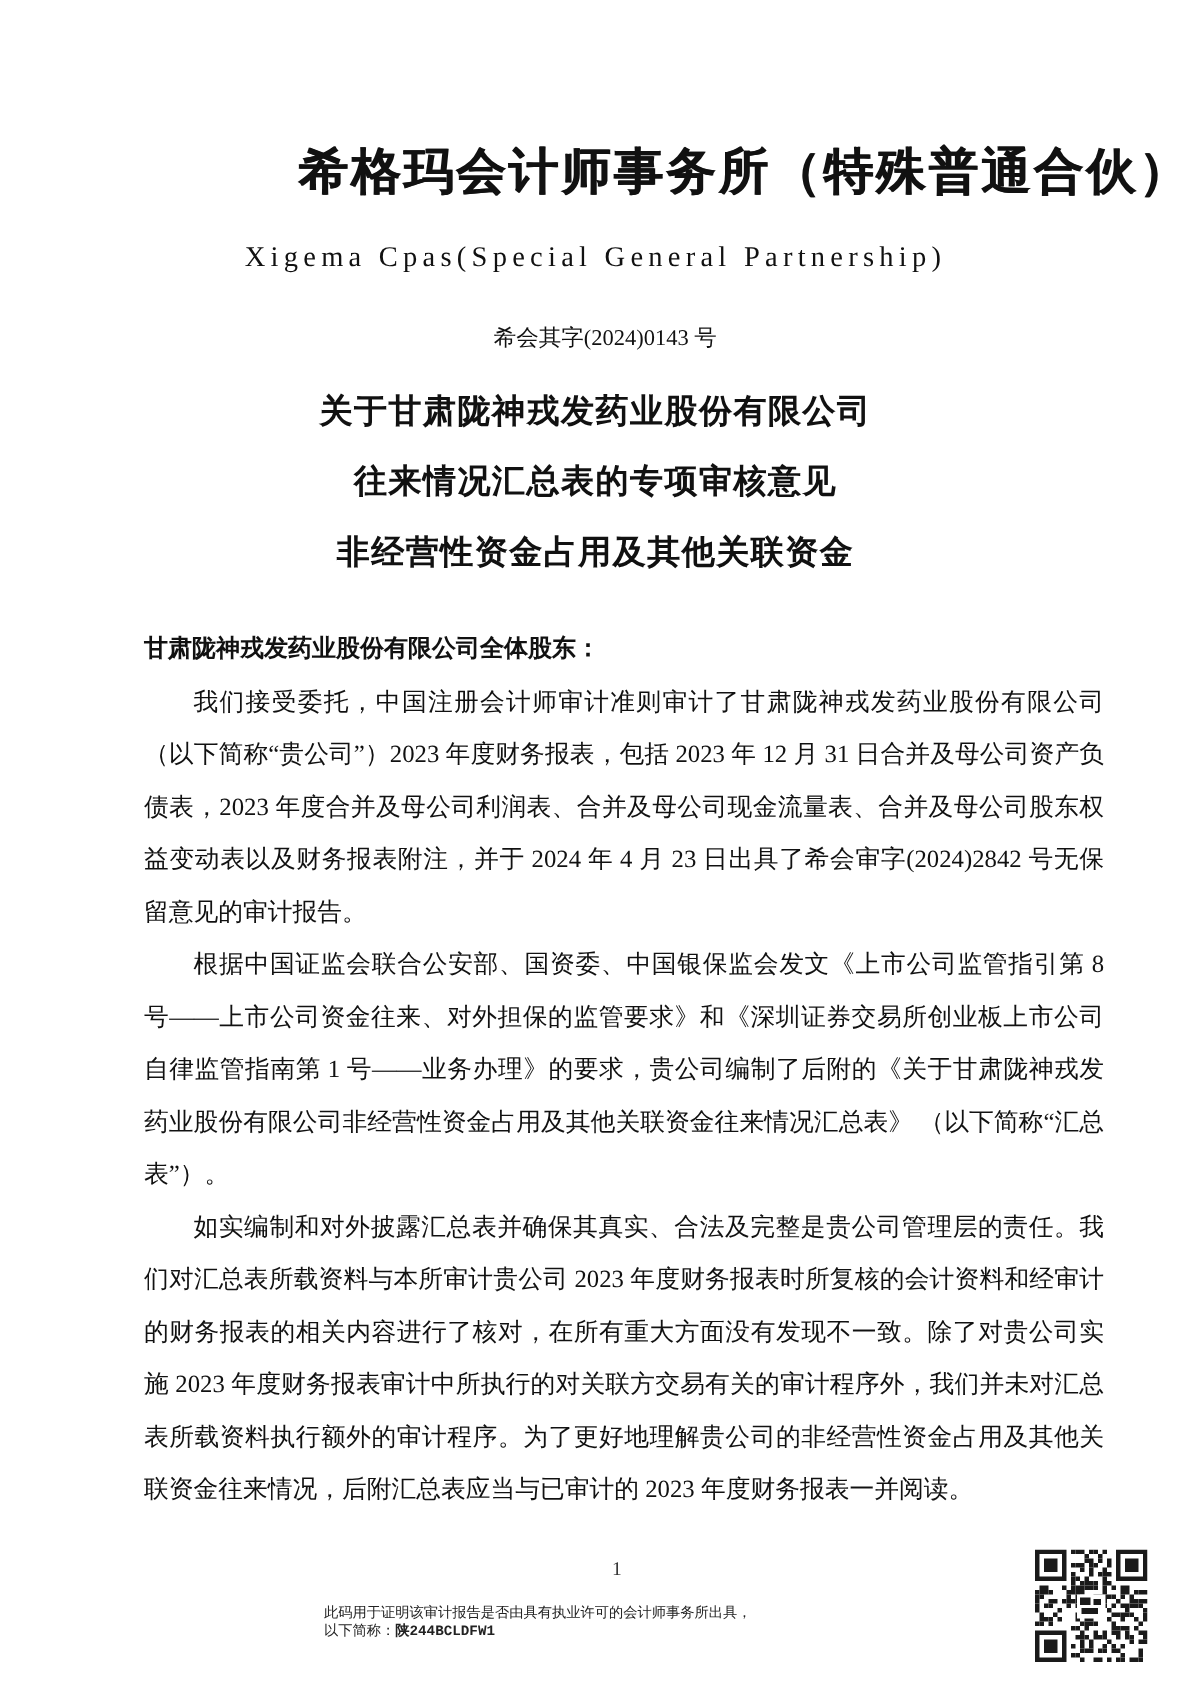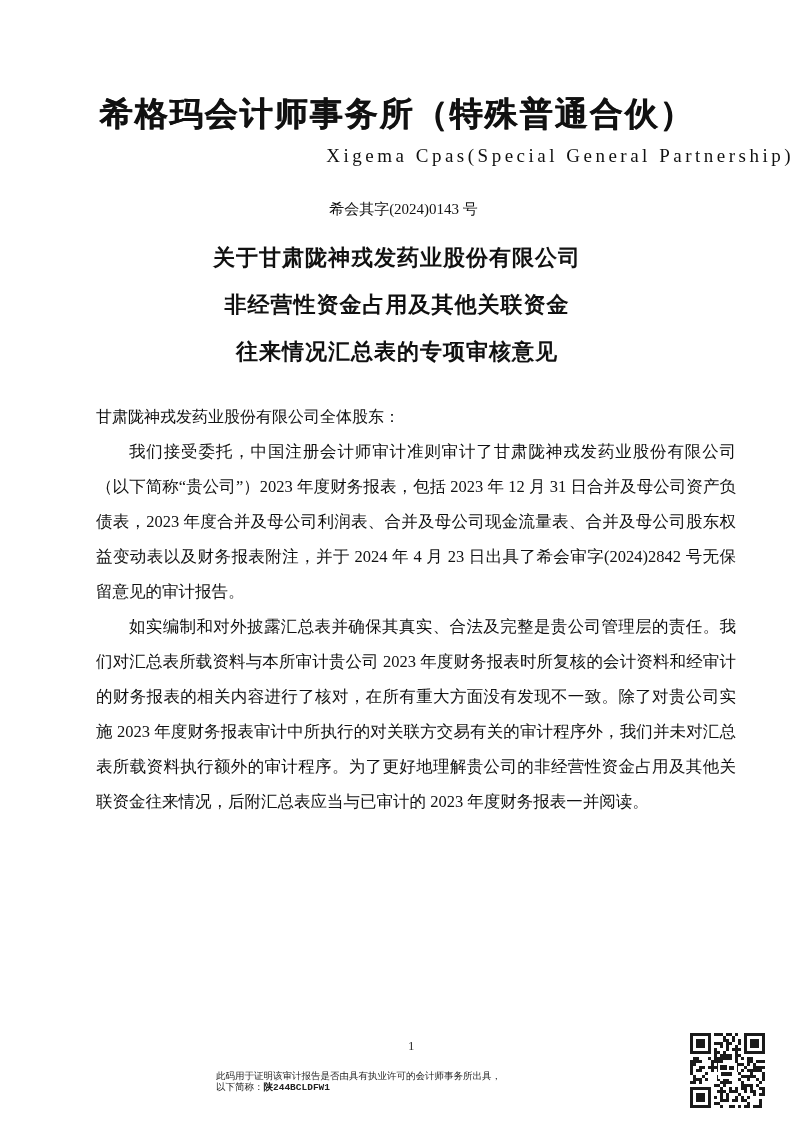--- a/index.html
+++ b/index.html
@@ -8,31 +8,31 @@
     width:794px; height:1122px;
     margin:0 auto;
     background:#ffffff;
     color:#111111;
     font-family:"Liberation Serif","DejaVu Serif",serif;
     overflow:hidden;
   }
   
   .firm-cn {
     padding-top:92px;
-    text-align:center;
+    text-align:right;
     font-size:33px;
     font-weight:900;
     letter-spacing:2px;
     font-family:"Liberation Serif","DejaVu Serif",serif;
     text-shadow:0.7px 0 0 currentColor;
     white-space:nowrap;
   }
   .firm-en {
-    margin-top:8px;
-    text-align:right;
+    margin-top:24px;
+    text-align:center;
     font-size:19px;
     letter-spacing:3.5px;
     white-space:nowrap;
   }
   
   .doc-no {
     margin-top:33px;
     text-align:center;
     font-size:15px;
     margin-left:13px;
@@ -44,21 +44,21 @@
     font-family:Liberation Mono, monospace;
     font-weight:bold;
     font-size:22px;
     line-height:47px;
     letter-spacing:1px;
   }
   
   .salutation {
     margin:22px 94px 0 96px;
     font-family:"Liberation Sans","DejaVu Sans",sans-serif;
-    font-weight:normal;
+    font-weight:bold;
     font-size:16px;
     line-height:35px;
   }
   .body-text p {
     margin:0 58px 0 96px;
     font-size:16.5px;
     line-height:35px;
     text-align:justify;
     text-indent:2em;
   }
@@ -96,28 +96,29 @@
 
 <div class="page">
 
   <div class="firm-cn">希格玛会计师事务所（特殊普通合伙）</div>
   <div class="firm-en">Xigema Cpas(Special General Partnership)</div>
 
   <div class="doc-no">希会其字(2024)0143 号</div>
 
   <div class="report-title">
     <div>关于甘肃陇神戎发药业股份有限公司</div>
+    <div>往来情况汇总表的专项审核意见</div>
     <div>非经营性资金占用及其他关联资金</div>
-    <div>往来情况汇总表的专项审核意见</div>
   </div>
 
   <div class="salutation">甘肃陇神戎发药业股份有限公司全体股东：</div>
 
   <div class="body-text">
     <p>我们接受委托，中国注册会计师审计准则审计了甘肃陇神戎发药业股份有限公司（以下简称“贵公司”）2023 年度财务报表，包括 2023 年 12 月 31 日合并及母公司资产负债表，2023 年度合并及母公司利润表、合并及母公司现金流量表、合并及母公司股东权益变动表以及财务报表附注，并于 2024 年 4 月 23 日出具了希会审字(2024)2842 号无保留意见的审计报告。</p>
+    <p>根据中国证监会联合公安部、国资委、中国银保监会发文《上市公司监管指引第 8 号——上市公司资金往来、对外担保的监管要求》和《深圳证券交易所创业板上市公司自律监管指南第 1 号——业务办理》的要求，贵公司编制了后附的《关于甘肃陇神戎发药业股份有限公司非经营性资金占用及其他关联资金往来情况汇总表》 （以下简称“汇总表”）。</p>
     <p>如实编制和对外披露汇总表并确保其真实、合法及完整是贵公司管理层的责任。我们对汇总表所载资料与本所审计贵公司 2023 年度财务报表时所复核的会计资料和经审计的财务报表的相关内容进行了核对，在所有重大方面没有发现不一致。除了对贵公司实施 2023 年度财务报表审计中所执行的对关联方交易有关的审计程序外，我们并未对汇总表所载资料执行额外的审计程序。为了更好地理解贵公司的非经营性资金占用及其他关联资金往来情况，后附汇总表应当与已审计的 2023 年度财务报表一并阅读。</p>
   </div>
 
   <div class="page-num">1</div>
 
   <div class="verify-note">
     <div>此码用于证明该审计报告是否由具有执业许可的会计师事务所出具，</div>
     <div>
       <span>以下简称：</span><span class="report-code-value">陕244BCLDFW1</span>
     </div>

